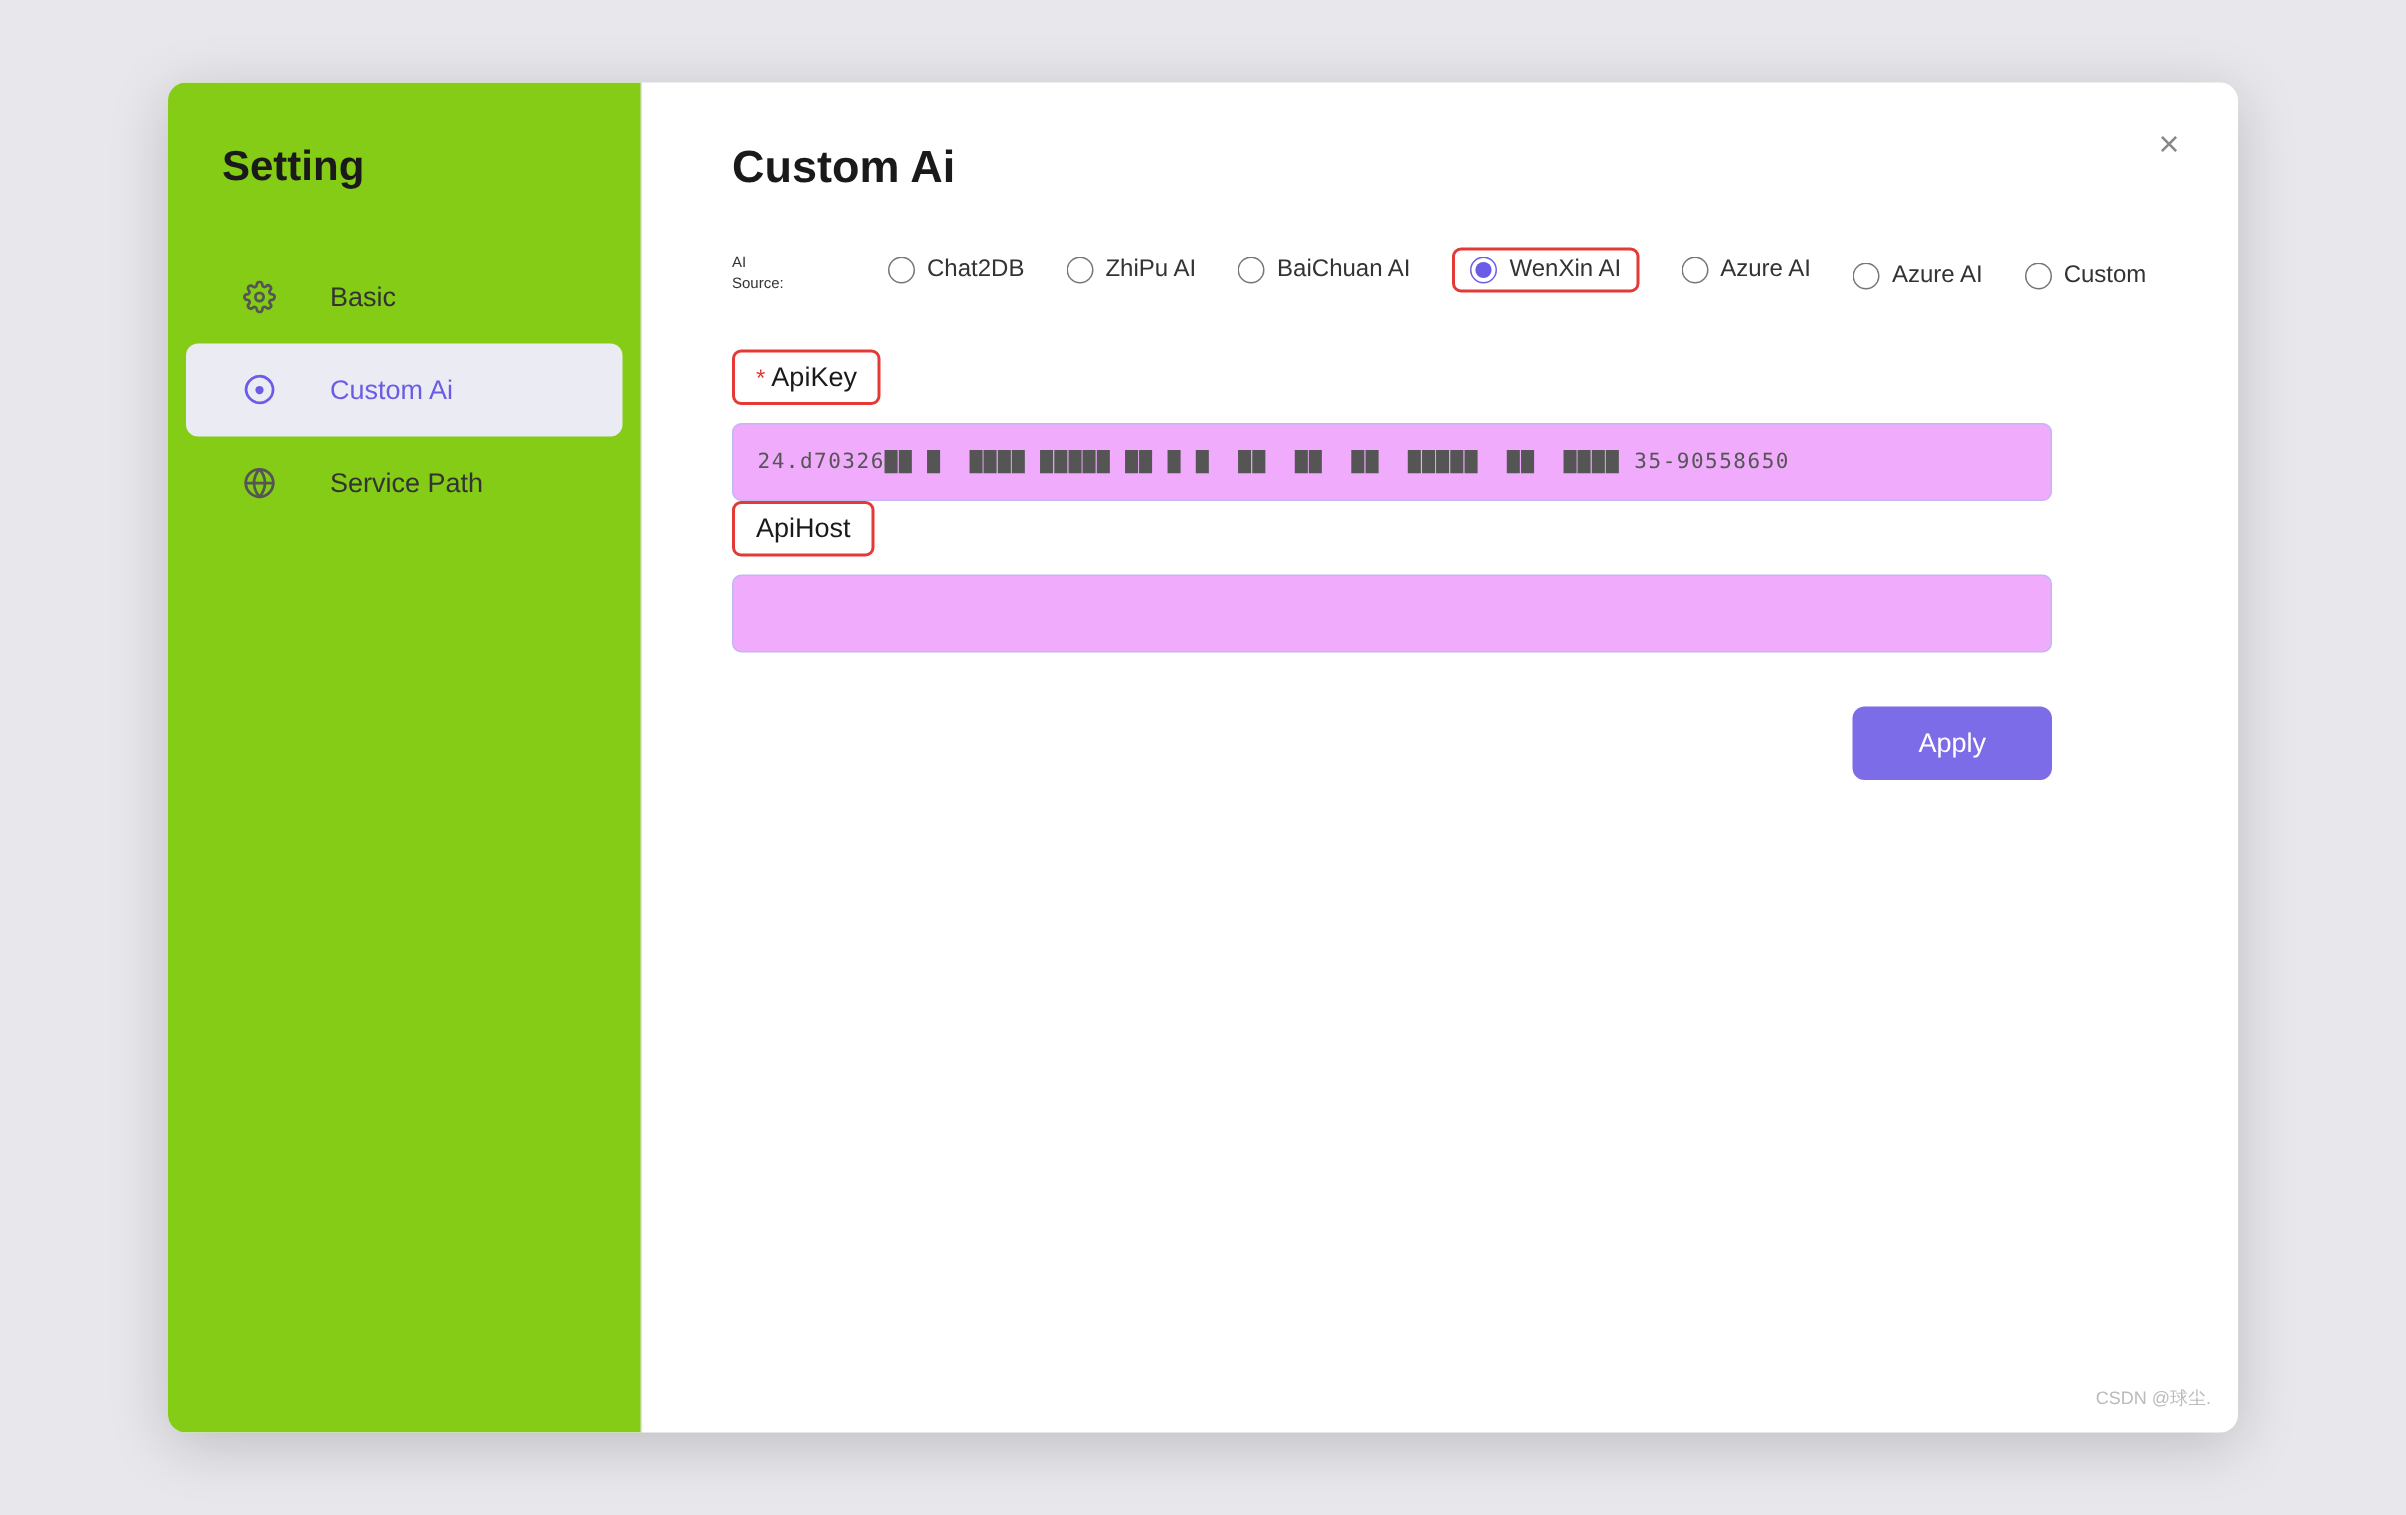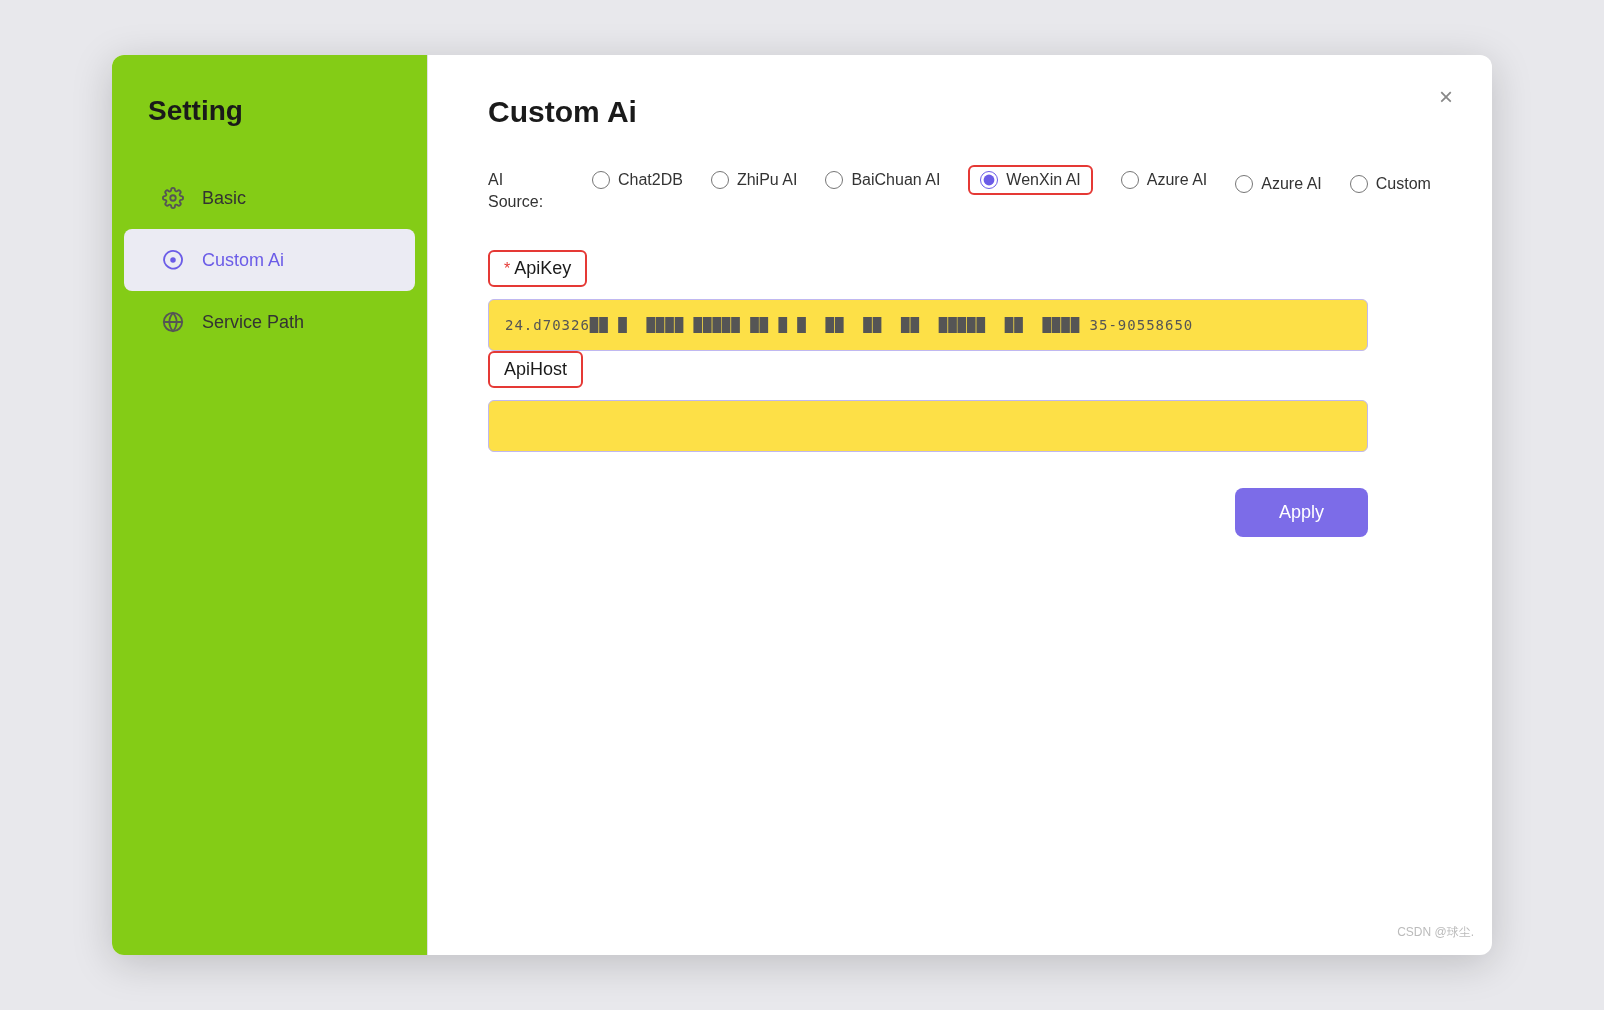--- a/index.html
+++ b/index.html
@@ -34,21 +34,21 @@
     }
     .sidebar-title {
       font-size: 28px;
       font-weight: 600;
       color: #1a1a1a;
       padding: 0 36px 40px 36px;
     }
     .sidebar-item {
       display: flex;
       align-items: center;
-      gap: 16px;
+      gap: 34px;
       padding: 18px 36px;
       cursor: pointer;
       border-radius: 8px;
       margin: 0 12px;
       font-size: 18px;
       color: #333;
       transition: background 0.15s;
     }
     .sidebar-item.active {
       background: #ebebf3;
@@ -96,21 +96,21 @@
       margin-bottom: 36px;
     }
     
     .ai-source-row {
       display: flex;
       align-items: flex-start;
       gap: 24px;
       margin-bottom: 36px;
     }
     .ai-source-label {
-      font-size: 16px;
+      font-size: 10px;
       color: #333;
       min-width: 80px;
       padding-top: 4px;
       line-height: 1.4;
     }
     .radio-group {
       display: flex;
       flex-wrap: wrap;
       gap: 12px 28px;
     }
@@ -154,21 +154,21 @@
     }
     .field-input {
       width: 100%;
       max-width: 880px;
       height: 52px;
       border: 1.5px solid #c0b8f0;
       border-radius: 6px;
       padding: 0 16px;
       font-size: 15px;
       color: #333;
-      background: #fde047;
+      background: #f0abfc;
       outline: none;
     }
     .apikey-value {
       color: #555;
       font-family: monospace;
       font-size: 14px;
       letter-spacing: 1px;
     }
     
     .apply-btn {

